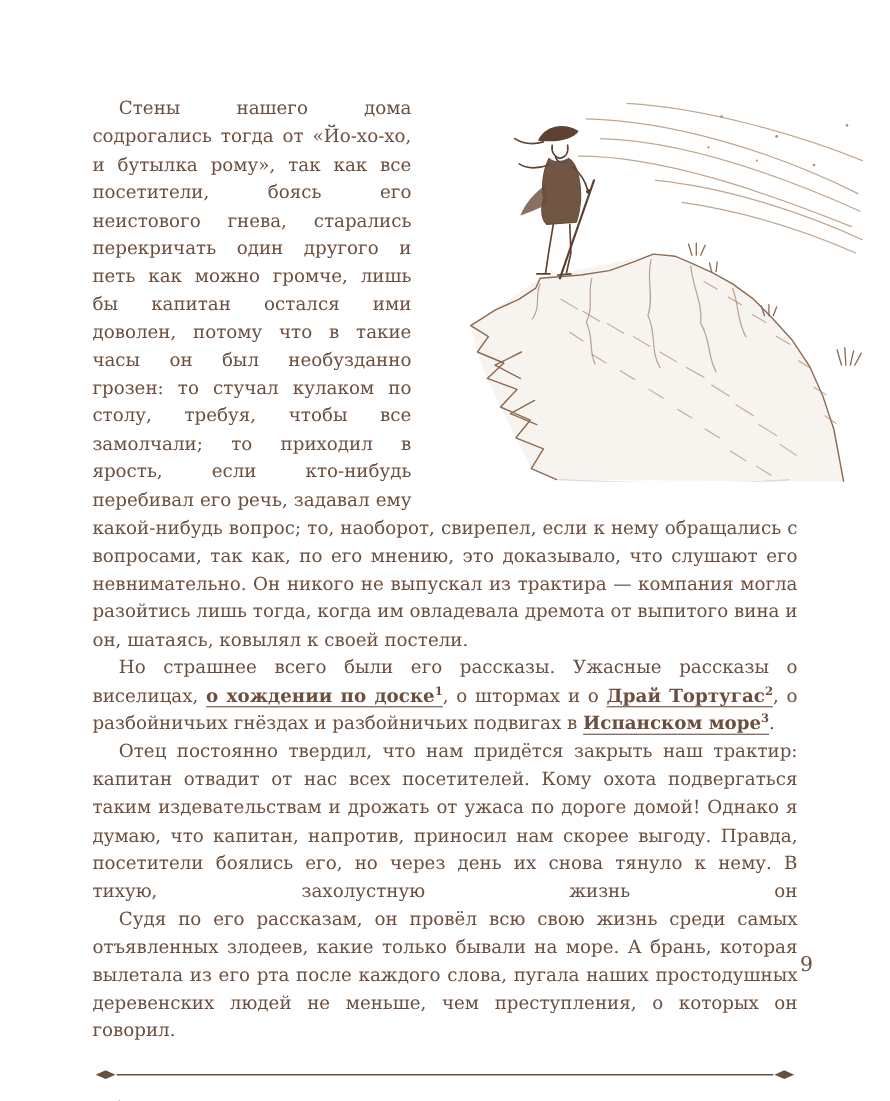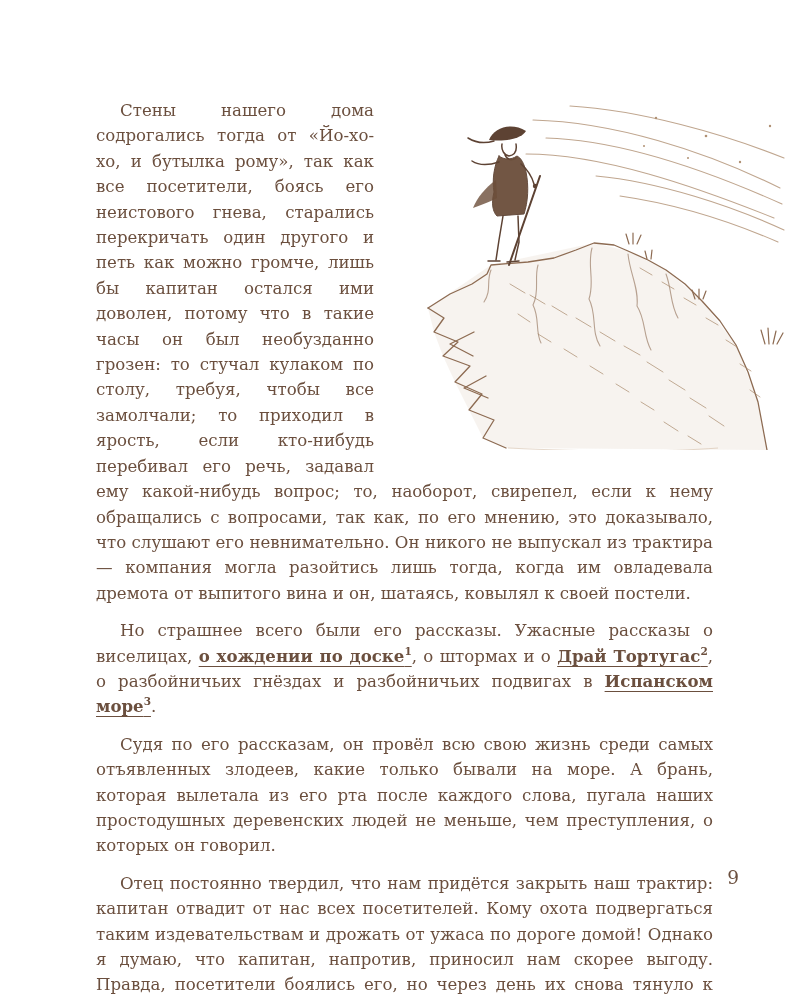--- a/index.html
+++ b/index.html
@@ -10,21 +10,21 @@
     position: relative;
     font-family: "DejaVu Serif", "Liberation Serif", serif;
     color: var(--ink, #6b4f3e);
   }
   .page { padding: 86px 84px 0 84px; }
   .text-block {
     font-size: 16.6px;
     line-height: 25.4px;
     text-align: justify;
   }
-  p.para { margin: 12px; text-indent: 24px; }
+  p.para { margin: 0; text-indent: 24px; }
   p.para-last { text-align-last: justify; }
   .illustration-float {
     float: right;
     width: 397px; height: 358px;
     margin: -6px -60px 8px 14px;
   }
   .illustration-float svg { width: 100%; height: 100%; display: block; }
   .u {
     text-decoration: underline;
     text-decoration-thickness: 1px;
@@ -143,23 +143,23 @@
           <path d="M100 169 L112 169"></path>
           <path d="M119 170 L131 169"></path>
         </g>
       </svg>
     </div>
 
     <p class="para">Стены нашего дома содрогались тогда от «Йо-хо-хо, и бутылка рому», так как все посетители, боясь его неистового гнева, старались перекричать один другого и петь как можно громче, лишь бы капитан остался ими доволен, потому что в такие часы он был необузданно грозен: то стучал кулаком по столу, требуя, чтобы все замолчали; то приходил в ярость, если кто-нибудь перебивал его речь, задавал ему какой-нибудь вопрос; то, наоборот, свирепел, если к нему обращались с вопросами, так как, по его мнению, это доказывало, что слушают его невнимательно. Он никого не выпускал из трактира — компания могла разойтись лишь тогда, когда им овладевала дремота от выпитого вина и он, шатаясь, ковылял к своей постели.</p>
 
     <p class="para"><span>Но страшнее всего были его рассказы. Ужасные рассказы о виселицах, </span><span class="u"><span>о хождении по доске</span><sup class="fnmark">1</sup></span><span>, о штормах и о </span><span class="u"><span>Драй Тортугас</span><sup class="fnmark">2</sup></span><span>, о разбойничьих гнёздах и разбойничьих подвигах в </span><span class="u"><span>Испанском море</span><sup class="fnmark">3</sup></span><span>.</span></p>
 
+    <p class="para para-last">Отец постоянно твердил, что нам придётся закрыть наш трактир: капитан отвадит от нас всех посетителей. Кому охота подвергаться таким издевательствам и дрожать от ужаса по дороге домой! Однако я думаю, что капитан, напротив, приносил нам скорее выгоду. Правда, посетители боялись его, но через день их снова тянуло к нему. В тихую, захолустную жизнь он</p>
+
     <p class="para">Судя по его рассказам, он провёл всю свою жизнь среди самых отъявленных злодеев, какие только бывали на море. А брань, которая вылетала из его рта после каждого слова, пугала наших простодушных деревенских людей не меньше, чем преступления, о которых он говорил.</p>
-
-    <p class="para para-last">Отец постоянно твердил, что нам придётся закрыть наш трактир: капитан отвадит от нас всех посетителей. Кому охота подвергаться таким издевательствам и дрожать от ужаса по дороге домой! Однако я думаю, что капитан, напротив, приносил нам скорее выгоду. Правда, посетители боялись его, но через день их снова тянуло к нему. В тихую, захолустную жизнь он</p>
   </div>
 
   <svg class="separator" width="641" height="14" viewBox="0 0 641 14" xmlns="http://www.w3.org/2000/svg">
     <line x1="22" y1="7" x2="619" y2="7" stroke="currentColor" stroke-width="1.3"></line>
     <path d="M3 7 L12 3 L21 7 L12 11 Z" fill="currentColor"></path>
     <path d="M620 7 L629 3 L638 7 L629 11 Z" fill="currentColor"></path>
   </svg>
 
   <div class="footnotes">
     <p class="footnote"><sup class="fnmark">1</sup>  </p>

